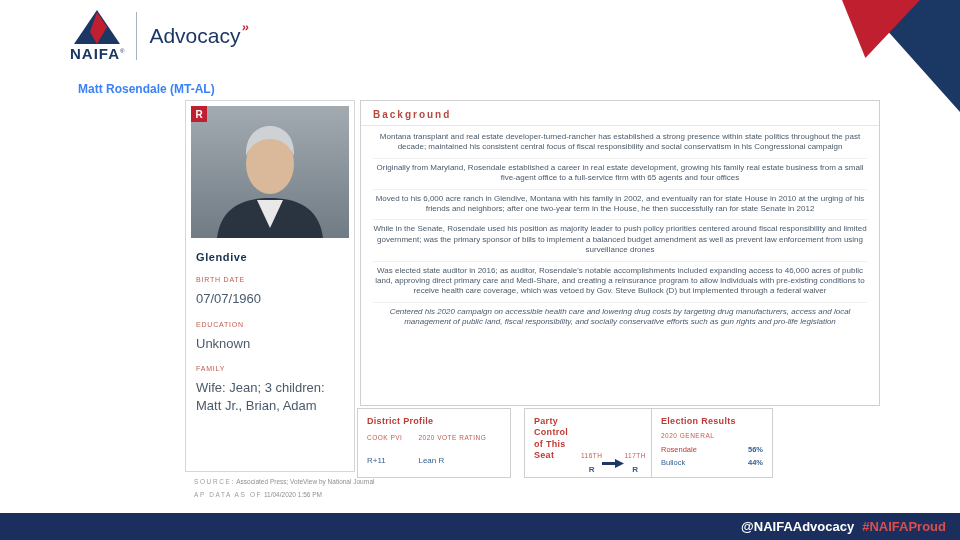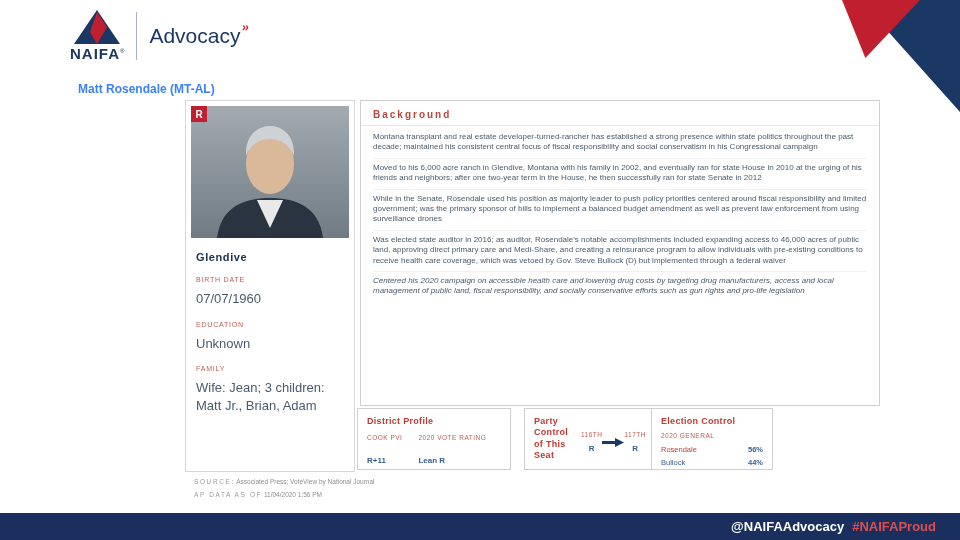--- a/index.html
+++ b/index.html
@@ -36,31 +36,31 @@
   .bio-heading { margin:13px 10px 2px; font-size:11px; color:#17304f; font-weight:bold; letter-spacing:0.6px; }
   .bio-field { padding:0 10px; margin-top:13px; }
   .bio-label { font-size:7px; letter-spacing:0.8px; color:#c25b50; }
   .bio-value { font-size:13px; color:#4a5a6a; margin-top:7px; line-height:1.35; }
 
   
   .background-panel { position:absolute; left:360px; top:100px; width:520px; height:306px;
     border:1px solid #cfcfcf; box-sizing:border-box; background:#fff; }
   .bg-heading { margin:0; padding:8px 12px 5px; font-size:10px; font-weight:bold;
     letter-spacing:2px; color:#b5493e; border-bottom:1px solid #e6e6e6; }
-  .bg-paragraphs { padding:2px 12px 0; }
+  .bg-paragraphs { padding:2px 12px 0;text-align:center; }
   .bg-paragraphs p { margin:0; padding:4px 0 5px; font-size:8px; line-height:1.3;
     color:#4a5a6a; border-bottom:1px solid #f1f1f1; }
   .bg-paragraphs p:last-child { border-bottom:none;font-style:italic; }
 
   
-  .stat-box { position:absolute; top:408px; height:62px; border:1px solid #cfcfcf;
-    box-sizing:border-box; padding:7px 9px 14px; background:#fff; }
+  .stat-box { position:absolute; top:408px; height:70px; border:1px solid #cfcfcf;
+    box-sizing:border-box; padding:7px 9px 1px; background:#fff; }
   .stat-heading { margin:0; font-size:9px; color:#c03a33; font-weight:bold; letter-spacing:0.3px; line-height:1.25; }
   .stat-label { font-size:6.5px; letter-spacing:0.5px; color:#c25b50; line-height:1.35; }
-  .stat-value { font-size:8px; font-weight:bold; color:#365f91; }
+  .stat-value { font-size:8px; font-weight:normal; color:#365f91; }
 
   .district { left:357px; width:154px; }
   .district .stat-cols { display:flex; margin-top:7px; gap:16px; }
   .district .stat-col { display:flex; flex-direction:column; justify-content:space-between; height:31px; }
 
   .party { left:514px; width:134px; display:flex;margin-left:10px; }
   .party-heading-wrap { width:64px; }
   .party-cols { flex:1; display:flex; align-items:flex-end; justify-content:space-between; padding:0 2px 2px 6px; }
   .party-col { text-align:center; }
   .party-value { font-size:8px; font-weight:bold; color:#365f91; margin-top:4px; }
@@ -72,21 +72,21 @@
   .result-name.rep { color:#c03a33; }
   .result-name.dem { color:#365f91; }
   .result-pct { color:#365f91; font-weight:bold; }
 
   
   .source { position:absolute; left:194px; top:475px; font-size:6.5px; color:#8f8f8f; line-height:2; }
   .src-label { letter-spacing:1.6px; color:#9c9c9c; }
 
   
   .footer-bar { position:absolute; bottom:0; left:0; right:0; height:27px; background:#1b2f5e;
-    display:flex; align-items:center; justify-content:flex-end; padding-right:24px; gap:8px; box-sizing:border-box; }
+    display:flex; align-items:center; justify-content:flex-end; padding-right:14px; gap:8px; box-sizing:border-box; }
   .handle { color:#ffffff; font-weight:bold; font-size:13px; }
   .hashtag { color:#d94f4f; font-weight:bold; font-size:13px; }
 </style>
 </head>
 <body>
 
 <div class="slide">
 
   <div class="corner-navy"></div>
   <div class="corner-red"></div>
@@ -135,20 +135,21 @@
     <div class="bio-field">
       <div class="bio-label">FAMILY</div>
       <div class="bio-value">Wife: Jean; 3 children: Matt Jr., Brian, Adam</div>
     </div>
   </aside>
 
   <section class="background-panel">
     <h2 class="bg-heading">Background</h2>
     <div class="bg-paragraphs">
       <p>Montana transplant and real estate developer-turned-rancher has established a strong presence within state politics throughout the past decade; maintained his consistent central focus of fiscal responsibility and social conservatism in his Congressional campaign</p>
+      <p>Originally from Maryland, Rosendale established a career in real estate development, growing his family real estate business from a small five-agent office to a full-service firm with 65 agents and four offices</p>
       <p>Moved to his 6,000 acre ranch in Glendive, Montana with his family in 2002, and eventually ran for state House in 2010 at the urging of his friends and neighbors; after one two-year term in the House, he then successfully ran for state Senate in 2012</p>
       <p>While in the Senate, Rosendale used his position as majority leader to push policy priorities centered around fiscal responsibility and limited government; was the primary sponsor of bills to implement a balanced budget amendment as well as prevent law enforcement from using surveillance drones</p>
       <p>Was elected state auditor in 2016; as auditor, Rosendale's notable accomplishments included expanding access to 46,000 acres of public land, approving direct primary care and Medi-Share, and creating a reinsurance program to allow individuals with pre-existing conditions to receive health care coverage, which was vetoed by Gov. Steve Bullock (D) but implemented through a federal waiver</p>
       <p>Centered his 2020 campaign on accessible health care and lowering drug costs by targeting drug manufacturers, access and local management of public land, fiscal responsibility, and socially conservative efforts such as gun rights and pro-life legislation</p>
     </div>
   </section>
 
   <section class="stat-box district">
     <h3 class="stat-heading">District Profile</h3>
     <div class="stat-cols">
@@ -178,21 +179,21 @@
         </svg>
       </div>
       <div class="party-col">
         <div class="stat-label">117TH</div>
         <div class="party-value">R</div>
       </div>
     </div>
   </section>
 
   <section class="stat-box election">
-    <h3 class="stat-heading">Election Control</h3>
+    <h3 class="stat-heading">Election Results</h3>
     <div class="stat-label">2020 GENERAL</div>
     <div class="result-row">
       <span class="result-name rep">Rosendale</span>
       <span class="result-pct">56%</span>
     </div>
     <div class="result-row">
       <span class="result-name dem">Bullock</span>
       <span class="result-pct">44%</span>
     </div>
   </section>

